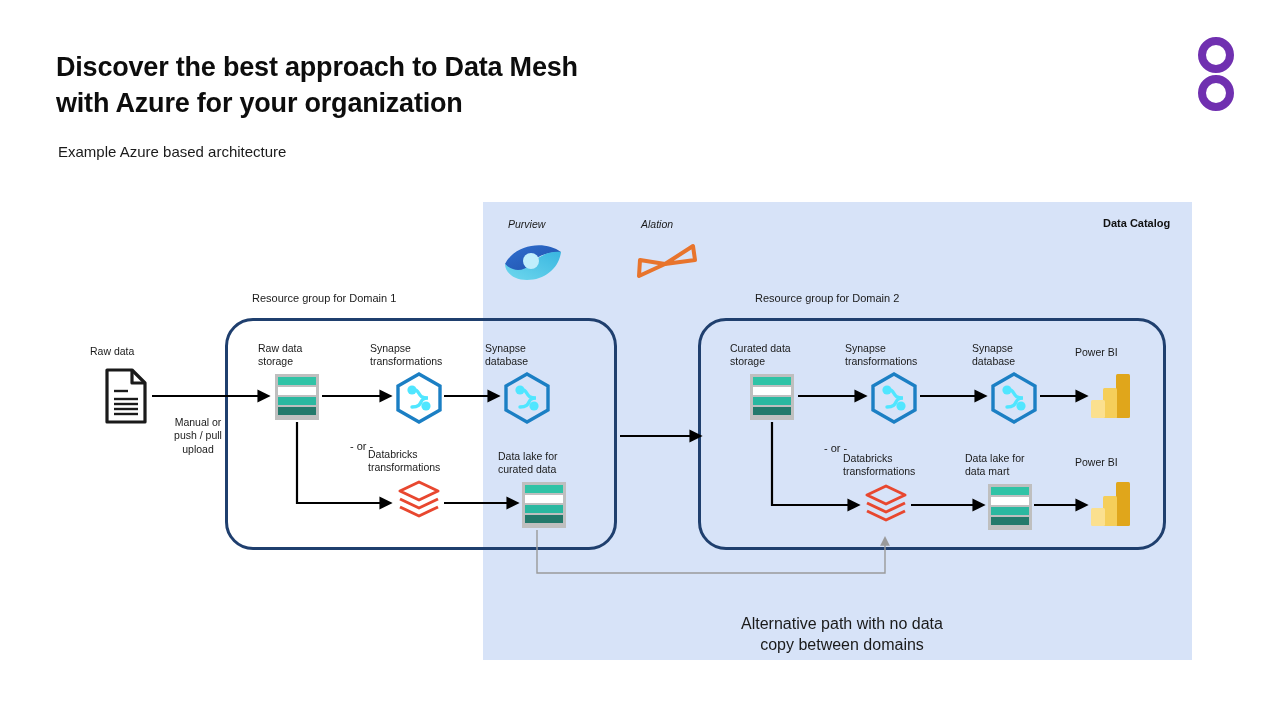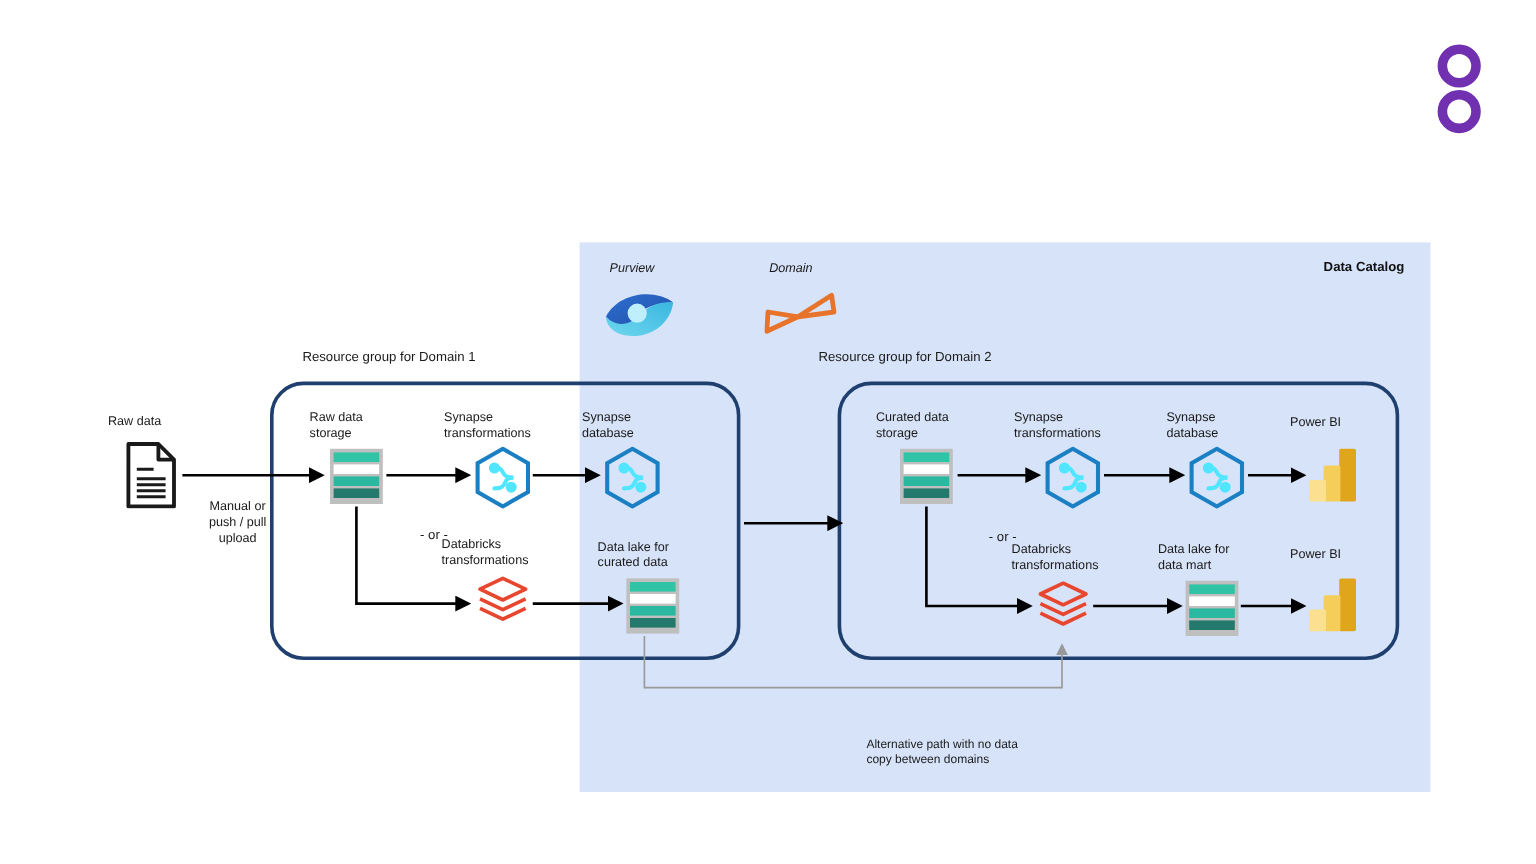--- a/index.html
+++ b/index.html
@@ -40,21 +40,21 @@
   .purview-label { left: 508px; top: 218px; }
   .alation-label  { left: 641px; top: 218px; }
   .purview-icon { position: absolute; left: 501px; top: 238px; width: 64px; height: 46px; }
   .alation-icon { position: absolute; left: 637px; top: 238px; width: 64px; height: 46px; }
 
   
   .rg-label {
     position: absolute; font-size: 11px; color: #1a1a1a; white-space: nowrap;
   }
   .rg-label-1 { left: 252px; top: 292px; }
-  .rg-label-2 { left: 682px; top: 292px; }
+  .rg-label-2 { left: 755px; top: 292px; }
   .rg-box {
     position: absolute;
     border: 3px solid #1f3f6e;
     border-radius: 28px;
     background: transparent;
   }
   .rg-box-1 { left: 225px; top: 318px; width: 392px; height: 232px; }
   .rg-box-2 { left: 698px; top: 318px; width: 468px; height: 232px; }
 
   
@@ -81,29 +81,34 @@
   .synapse { position: absolute; width: 48px; height: 52px; }
   .databricks { position: absolute; width: 46px; height: 48px; }
   .powerbi { position: absolute; width: 42px; height: 50px; }
   .docicon { position: absolute; width: 44px; height: 56px; }
 
   
   .arrows { position: absolute; left: 0; top: 0; width: 1280px; height: 720px; }
 
   .alt-caption {
     position: absolute; left: 722px; top: 614px;
-    width: 240px; text-align: left;
-    font-size: 10px; color: #1a1a1a; line-height: 1.3; white-space: pre-line;
+    width: 240px; text-align: center;
+    font-size: 16px; color: #1a1a1a; line-height: 1.3; white-space: pre-line;
   }
 </style>
 </head>
 <body>
 
 <div id="stage">
 
+  <div class="title">
+    <span>Discover the best approach to Data Mesh</span><br>
+    <span>with Azure for your organization</span>
+  </div>
+  <div class="subtitle">Example Azure based architecture</div>
 
   <svg class="logo" viewBox="0 0 48 76">
     <circle cx="24" cy="19" r="14" fill="none" stroke="#7030b0" stroke-width="8"></circle>
     <circle cx="24" cy="57" r="14" fill="none" stroke="#7030b0" stroke-width="8"></circle>
   </svg>
 
   <div class="catalog-panel"></div>
   <div class="catalog-title">Data Catalog</div>
 
   <div class="cat-tool-label purview-label">Purview</div>
@@ -117,21 +122,21 @@
         <stop offset="0" stop-color="#6fd8ee"></stop>
           <stop offset="1" stop-color="#39b6e0"></stop>
       </linearGradient>
     </defs>
     <path d="M4 26 C14 6 44 2 60 14 C46 14 34 18 27 28 C20 38 10 34 4 26 Z" fill="url(#pvA)"></path>
     <path d="M60 14 C58 30 44 42 26 42 C12 42 4 34 4 26 C12 34 22 34 30 26 C40 16 50 13 60 14 Z" fill="url(#pvB)"></path>
     <circle cx="30" cy="23" r="8" fill="#bfeefc"></circle>
     <path d="M30 15 a8 8 0 0 1 0 16 a5 5 0 0 0 0 -16 Z" fill="#3fb8e8"></path>
   </svg>
 
-  <div class="cat-tool-label alation-label">Domain</div>
+  <div class="cat-tool-label alation-label">Alation</div>
   <svg class="alation-icon" viewBox="0 0 64 46">
     <path d="M3 22 L28 26 L2 38 Z" fill="none" stroke="#e8742c" stroke-width="4" stroke-linejoin="round"></path>
     <path d="M28 26 L56 8 L58 22 Z" fill="none" stroke="#e8742c" stroke-width="4" stroke-linejoin="round"></path>
   </svg>
 
   <div class="rg-label rg-label-1">Resource group for Domain 1</div>
   <div class="rg-box rg-box-1"></div>
 
   <div class="node-label" style="left:258px; top:342px; width:72px;">Raw data
 storage</div>

